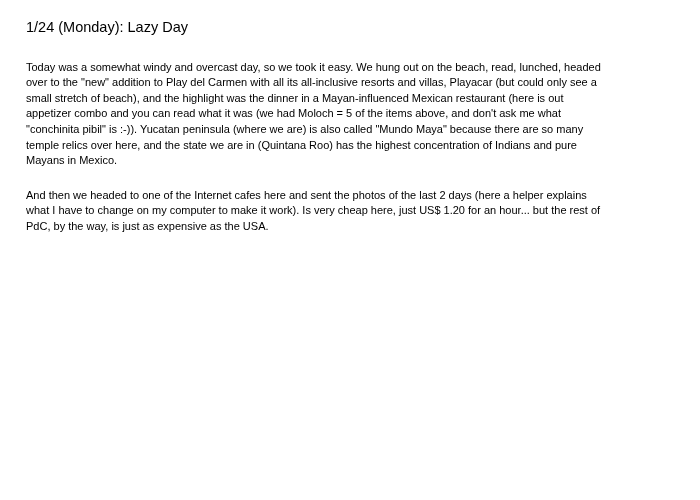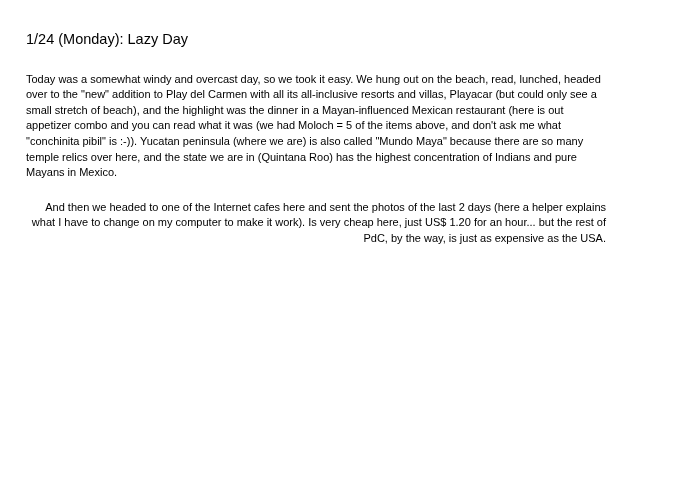--- a/index.html
+++ b/index.html
@@ -11,39 +11,38 @@
     width: 700px;
     height: 500px;
     overflow: hidden;
     font-family: "Liberation Sans", sans-serif;
     color: #000000;
   }
   .page {
     box-sizing: border-box;
     width: 632px;
     height: 500px;
-    padding: 30px 26px 0 26px;
+    padding: 18px 26px 0 26px;
     background: #ffffff;
   }
   .entry-title {
     font-size: 14.5px;
     line-height: 1.35;
     margin: 0 0 22px 0;
     font-weight: normal;
   }
   .para {
     font-size: 11px;
     line-height: 1.42;
     margin: 0 0 19px 0;
     text-align: left;
     white-space: normal;
   }
   .para:last-child {
     margin-bottom: 16px;
-    text-align: right;
   }
 </style>
 </head>
 <body>
 
 <div class="page">
   <h1 class="entry-title">1/24 (Monday): Lazy Day</h1>
   <p class="para">Today was a somewhat windy and overcast day, so we took it easy. We hung out on the beach, read, lunched, headed over to the "new" addition to Play del Carmen with all its all-inclusive resorts and villas, Playacar (but could only see a small stretch of beach), and the highlight was the dinner in a Mayan-influenced Mexican restaurant (here is out appetizer combo and you can read what it was (we had Moloch = 5 of the items above, and don't ask me what "conchinita pibil" is :-)). Yucatan peninsula (where we are) is also called "Mundo Maya" because there are so many temple relics over here, and the state we are in (Quintana Roo) has the highest concentration of Indians and pure Mayans in Mexico.</p>
   <p class="para">And then we headed to one of the Internet cafes here and sent the photos of the last 2 days (here a helper explains what I have to change on my computer to make it work). Is very cheap here, just US$ 1.20 for an hour... but the rest of PdC, by the way, is just as expensive as the USA.</p>
 </div>

